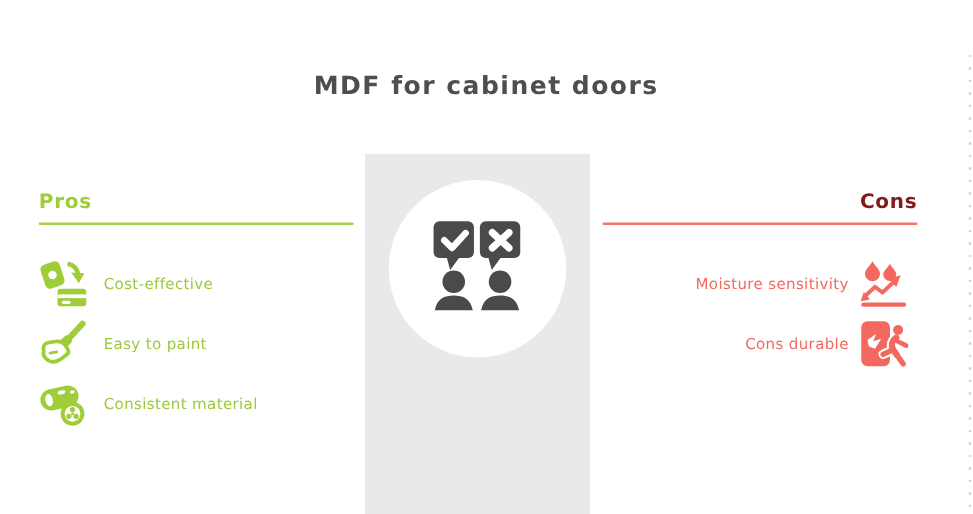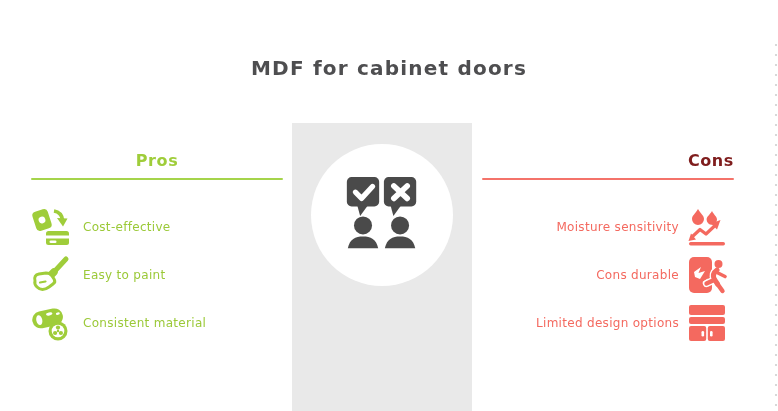--- a/index.html
+++ b/index.html
@@ -14,21 +14,21 @@
   }
   .band{position:absolute;left:292px;top:83px;width:180px;height:295px;background:#e9e9e9;}
   .circle{
     position:absolute;left:19px;top:21px;width:142px;height:142px;border-radius:50%;
     background:#ffffff;display:flex;align-items:center;justify-content:center;
   }
   .col{position:absolute;top:110px;width:252px;}
   .col.pros{left:31px;}
   .col.cons{left:482px;}
   .col-head{font-size:16px;font-weight:bold;letter-spacing:.6px;line-height:22px;height:22px;}
-  .pros .col-head{color:#9fcd3a;text-align:center;}
+  .pros .col-head{color:#9fcd3a;text-align:left;}
   .cons .col-head{color:#7f1d1d;text-align:right;}
   .rule{height:2px;margin-top:6px;border-radius:1px;}
   .rule-green{background:#a5d44b;}
   .rule-red{background:#f4736a;}
   .items{margin-top:23px;}
   .item{display:flex;align-items:center;height:48px;gap:12px;}
   .cons .item{flex-direction:row-reverse;padding-right:7px;gap:8px;}
   .ic{width:40px;height:42px;flex:0 0 auto;display:flex;align-items:center;justify-content:center;}
   .label{font-size:12px;letter-spacing:.3px;white-space:nowrap;}
   .pros .label{color:#9bc938;}
@@ -169,35 +169,20 @@
                 <path d="M27 25 L19.5 28.5" stroke-width="4.4"></path>
                 <path d="M30.5 29 L35.5 36" stroke-width="4.4"></path>
                 <path d="M31 18 L38 21.5" stroke-width="3.6"></path>
               </g>
             </g>
           </svg>
         </span>
         <span class="label">Cons durable</span>
       </div>
 
-      <div class="item">
-        <span class="ic">
-          <svg width="40" height="42" viewBox="0 0 40 40">
-            <g fill="#f4695f">
-              <rect x="2" y="2" width="36" height="10" rx="2"></rect>
-              <rect x="2" y="14" width="36" height="7" rx="2"></rect>
-              <rect x="2" y="23" width="17.2" height="15" rx="2"></rect>
-              <rect x="20.8" y="23" width="17.2" height="15" rx="2"></rect>
-              <rect x="14.5" y="28" width="2.6" height="5.5" rx="1.3" fill="#ffffff"></rect>
-              <rect x="23" y="28" width="2.6" height="5.5" rx="1.3" fill="#ffffff"></rect>
-            </g>
-          </svg>
-        </span>
-        <span class="label">Limited design options</span>
-      </div>
 
     </div>
   </div>
 
   <div class="rule-abs green"></div>
   <div class="rule-abs red"></div>
   <div class="edge-dots"></div>
 
 </div>
 

